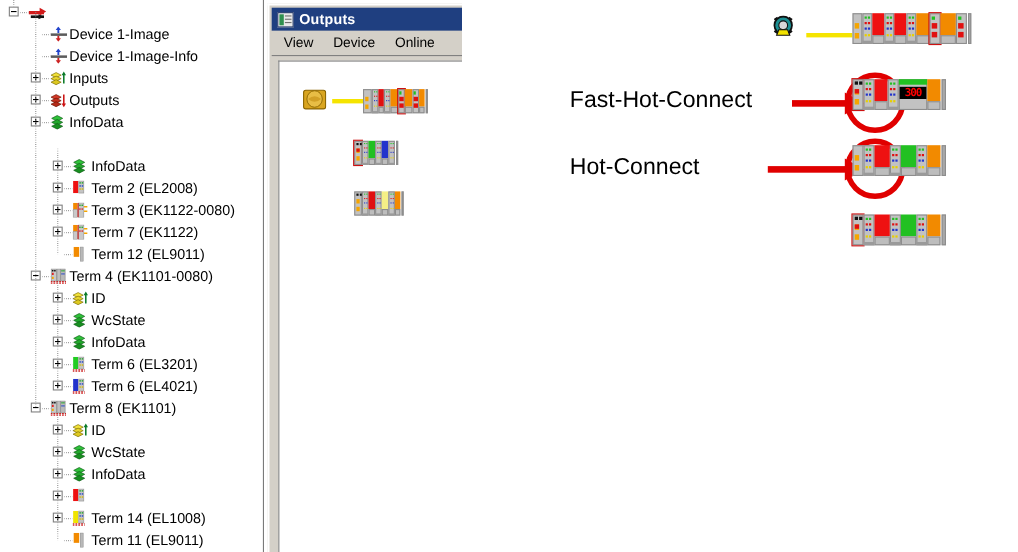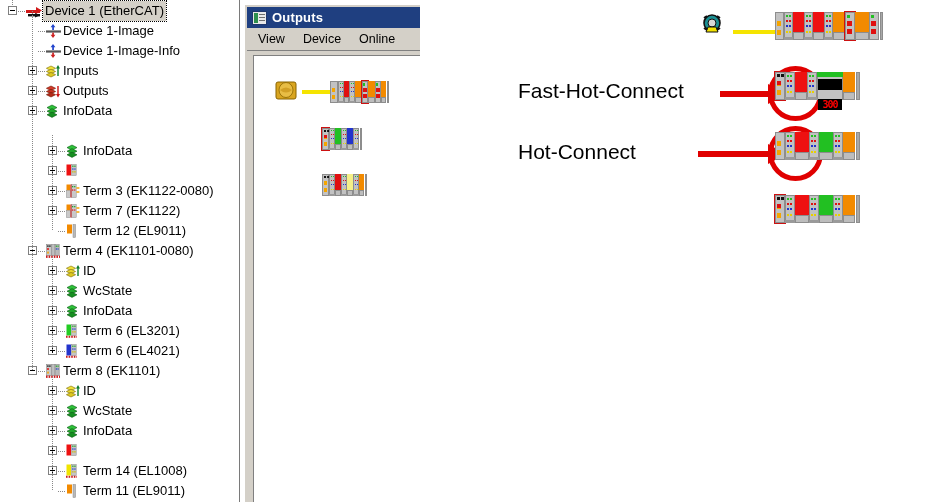--- a/index.html
+++ b/index.html
@@ -120,37 +120,35 @@
   .mod{position:absolute;top:0;}
 
   .cable{position:absolute;background:#f5e400;}
   .pc-icon{position:absolute;}
 
   .seg7{
     position:absolute;background:#000;color:#ff0000;
     font-family:"DejaVu Sans Mono", monospace;font-weight:bold;
     display:flex;align-items:center;justify-content:center;
     letter-spacing:-1px;
-    margin-top:20px;
   }
 </style>
 </head>
 <body>
 
 <div id="tree-panel">
     <div class="tree-row" style="position: absolute; left: 0px; top: 1px; width: 236px;">
       <div class="exp" style="left: 8px;"></div>
       <div class="hline" style="left: 18px; top: 10px; width: 8px;"></div>
       <span class="ic" style="left: 26px;"><svg width="16" height="12" viewBox="0 0 16 12">
           <rect x="0" y="4" width="14" height="3" fill="#d11a1a"></rect>
           <polygon points="10,1 16,4.5 10,8" fill="#d11a1a"></polygon>
           <rect x="2" y="8" width="12" height="2.4" fill="#111"></rect>
           <polygon points="9,7 14,9.2 9,11.4" fill="#111"></polygon>
         </svg></span>
-      <span class="tree-label sel" style="position: absolute; left: 43px; top: 0px;">Device 1 (EtherCAT)</span>
     </div>
     <div class="tree-row" style="position: absolute; left: 0px; top: 21px; width: 236px;">
       <div class="hline" style="left: 38px; top: 10px; width: 8px;"></div>
       <span class="ic" style="left: 46px;"><svg width="15" height="14" viewBox="0 0 15 14">
           <polygon points="7,0 9.4,3.2 4.6,3.2" fill="#2244cc"></polygon>
           <rect x="6.2" y="3" width="1.7" height="3" fill="#2244cc"></rect>
           <rect x="0" y="6" width="15" height="2.6" fill="#555"></rect>
           <rect x="0" y="6" width="15" height="1" fill="#999"></rect>
           <rect x="6.2" y="8.6" width="1.7" height="3" fill="#cc2222"></rect>
           <polygon points="7,14 4.6,10.8 9.4,10.8" fill="#cc2222"></polygon>
@@ -219,20 +217,21 @@
       <span class="ic" style="left: 66px;"><svg width="14" height="14" viewBox="0 0 14 14">
           <rect x="0.5" y="0.5" width="4.6" height="11" fill="#ee1111"></rect>
           <rect x="5.6" y="0.5" width="4.6" height="11" fill="#c4c4c4" stroke="#8a8a8a" stroke-width=".5"></rect>
           <rect x="6.2" y="1.6" width="1.3" height="1.3" fill="#22a82c"></rect>
           <rect x="8.3" y="1.6" width="1.3" height="1.3" fill="#22a82c"></rect>
           <rect x="6.2" y="4.4" width="1.3" height="1.3" fill="#2244cc"></rect>
           <rect x="8.3" y="4.4" width="1.3" height="1.3" fill="#2244cc"></rect>
           <rect x="6.2" y="7.2" width="1.3" height="1.3" fill="#d4b800"></rect>
           <rect x="8.3" y="7.2" width="1.3" height="1.3" fill="#d4b800"></rect>
         </svg></span>
+      <span class="tree-label" style="position: absolute; left: 83px; top: 0px;">Term 2 (EL2008)</span>
     </div>
     <div class="tree-row" style="position: absolute; left: 0px; top: 181px; width: 236px;">
       <div class="exp plus" style="left: 48px;"></div>
       <div class="hline" style="left: 58px; top: 10px; width: 8px;"></div>
       <span class="ic" style="left: 66px;"><svg width="14" height="14" viewBox="0 0 14 14">
           <rect x="0.5" y="0.5" width="4" height="6" fill="#f28a00"></rect>
           <rect x="0.5" y="6.5" width="4" height="7" fill="#c9c9c9" stroke="#8a8a8a" stroke-width=".5"></rect>
           <rect x="5.2" y="0.5" width="5" height="13" fill="#c9c9c9" stroke="#8a8a8a" stroke-width=".5"></rect>
           <rect x="6" y="2" width="1.3" height="1.3" fill="#22a82c"></rect>
           <rect x="8.1" y="2" width="1.3" height="1.3" fill="#22a82c"></rect>

